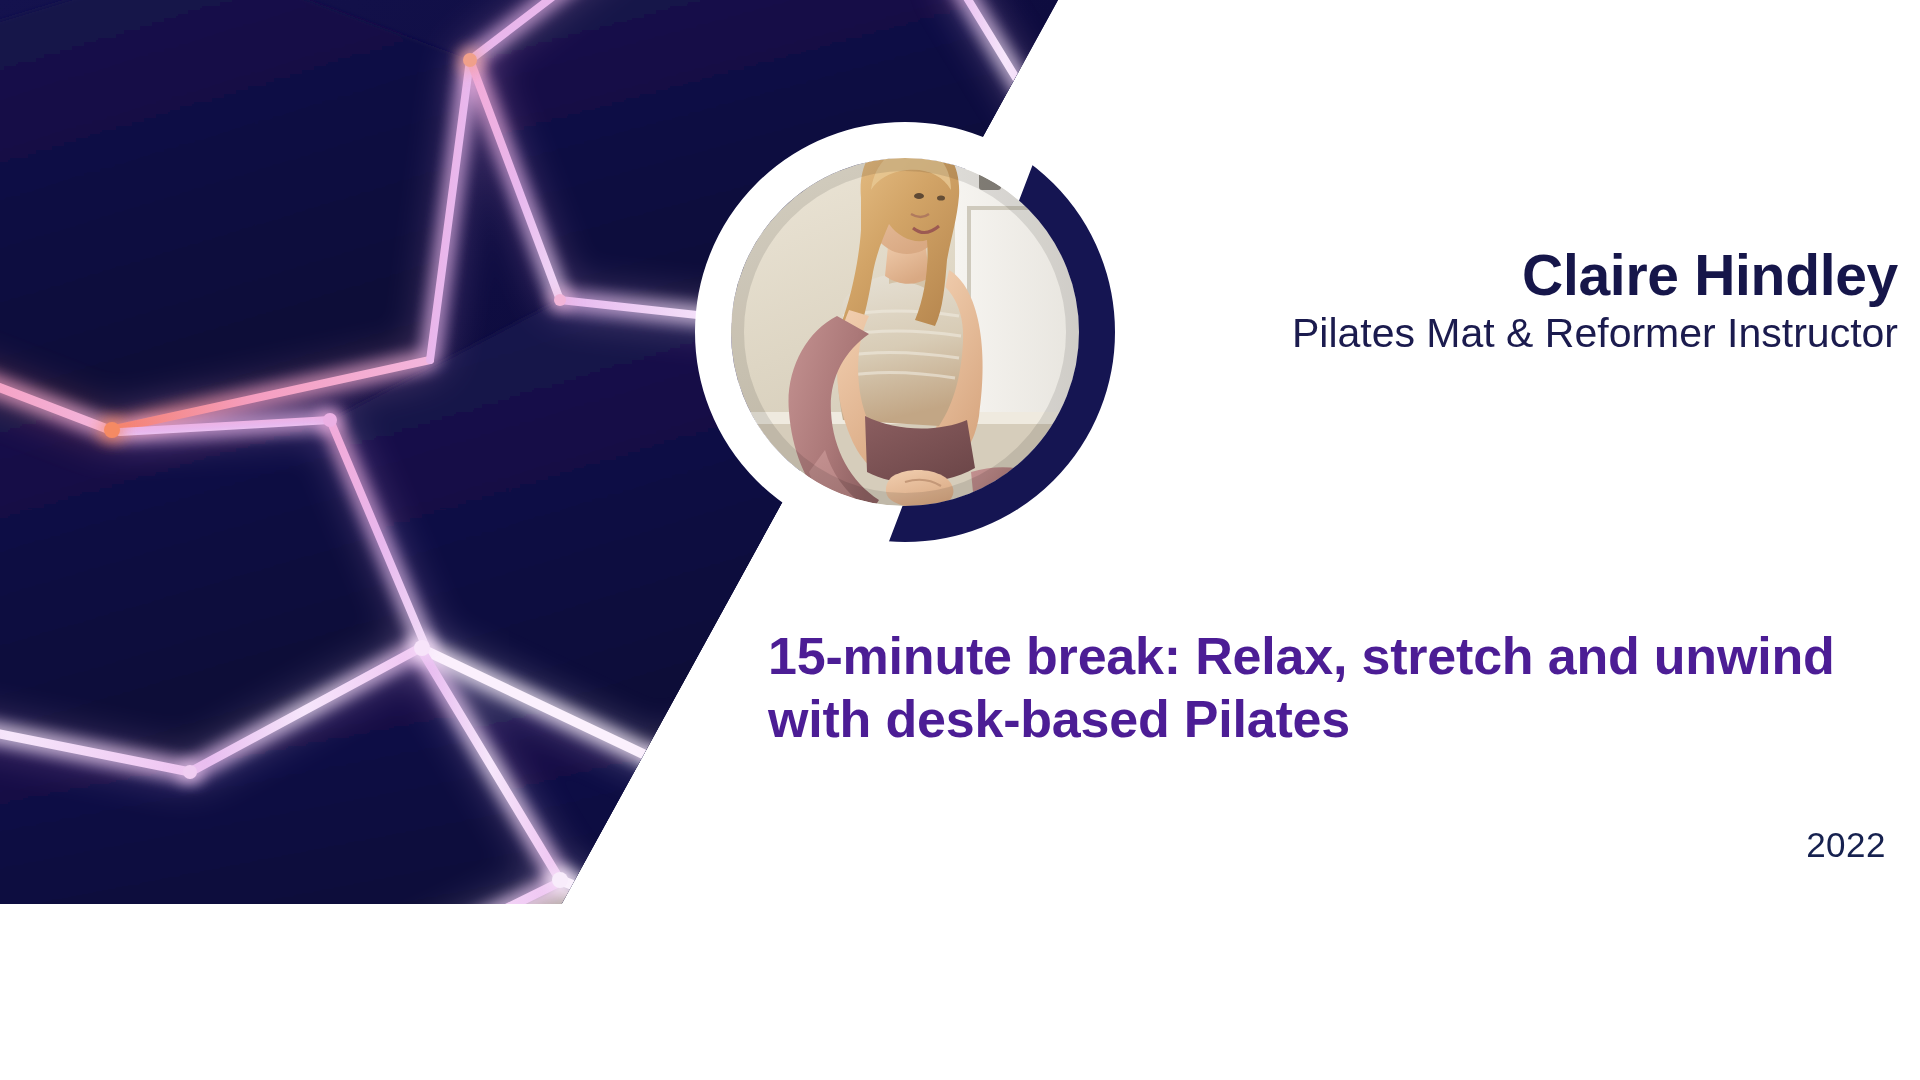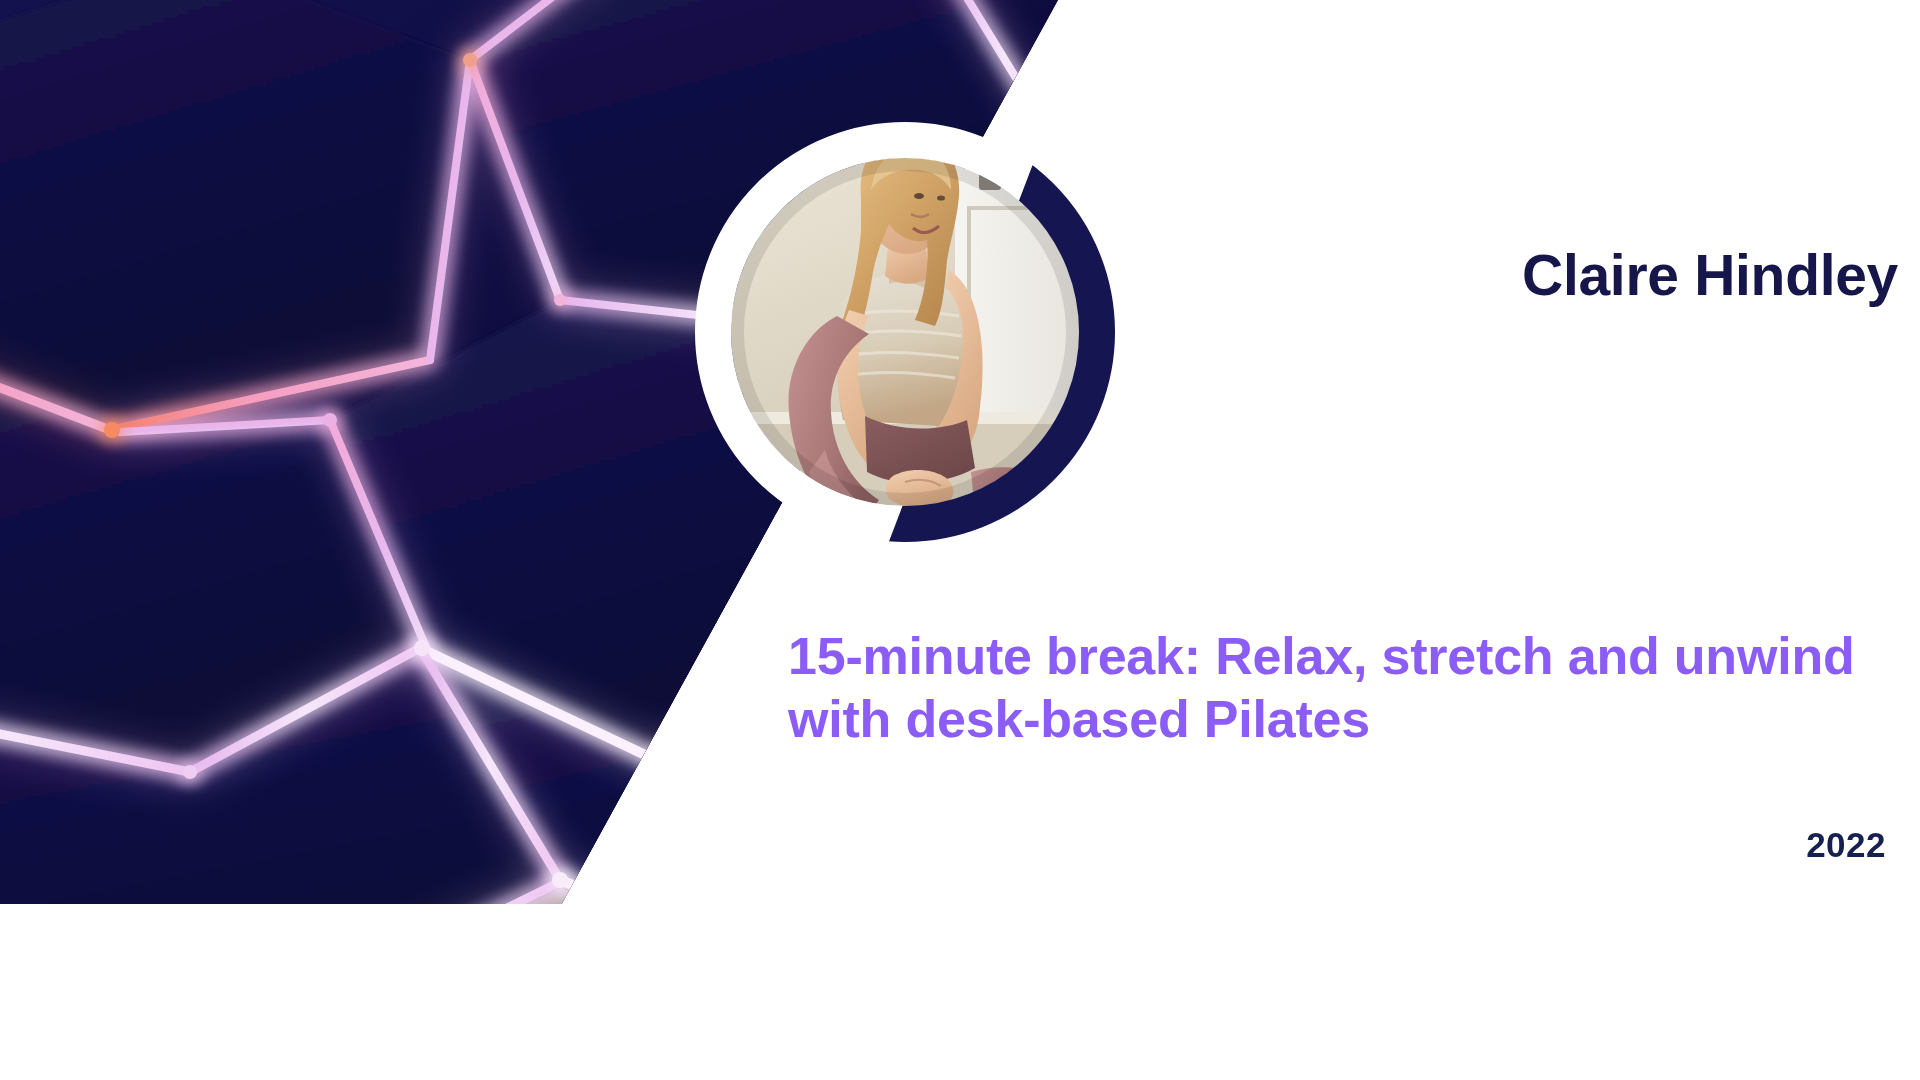--- a/index.html
+++ b/index.html
@@ -86,44 +86,43 @@
   }
 
   
   #session-title {
     position: absolute;
     left: 768px;
     top: 625px;
     width: 1130px;
     font-size: 52px;
     font-weight: bold;
-    color: #8b5cf6;
+    color: #4c1d95;
     line-height: 1.22;
     letter-spacing: -0.2px;
-    margin-left: 20px;
   }
 
   
   #connect-logo {
     position: absolute;
     right: 32px;
     bottom: 42px;
     text-align: right;
   }
   #connect-word {
     font-size: 72px;
     font-weight: bold;
     color: #16214f;
     letter-spacing: 0.5px;
     line-height: 0.94;
     display: block;
   }
   #connect-year {
     font-size: 35px;
-    font-weight: bold;
+    font-weight: normal;
     color: #16214f;
     letter-spacing: 0.5px;
     line-height: 1;
     display: block;
     margin-top: 12px;
     margin-right: 2px;
   }
 </style>
 </head>
 <body>
@@ -377,20 +376,21 @@
         <circle cx="212" cy="212" r="192" fill="none" stroke="#ffffff" stroke-width="36"></circle>
       </g>
       <g clip-path="url(#ringRightClip)">
         <circle cx="212" cy="212" r="192" fill="none" stroke="#151552" stroke-width="36"></circle>
       </g>
     </svg>
   </div>
 
   <div id="speaker-block">
     <div id="speaker-name">Claire Hindley</div>
+    <div id="speaker-role">Pilates Mat &amp; Reformer Instructor</div>
   </div>
 
   <div id="session-title">15-minute break: Relax, stretch and unwind with desk-based Pilates</div>
 
   <div id="connect-logo">
     <span id="connect-year">2022</span>
   </div>
 
 </div>
 

